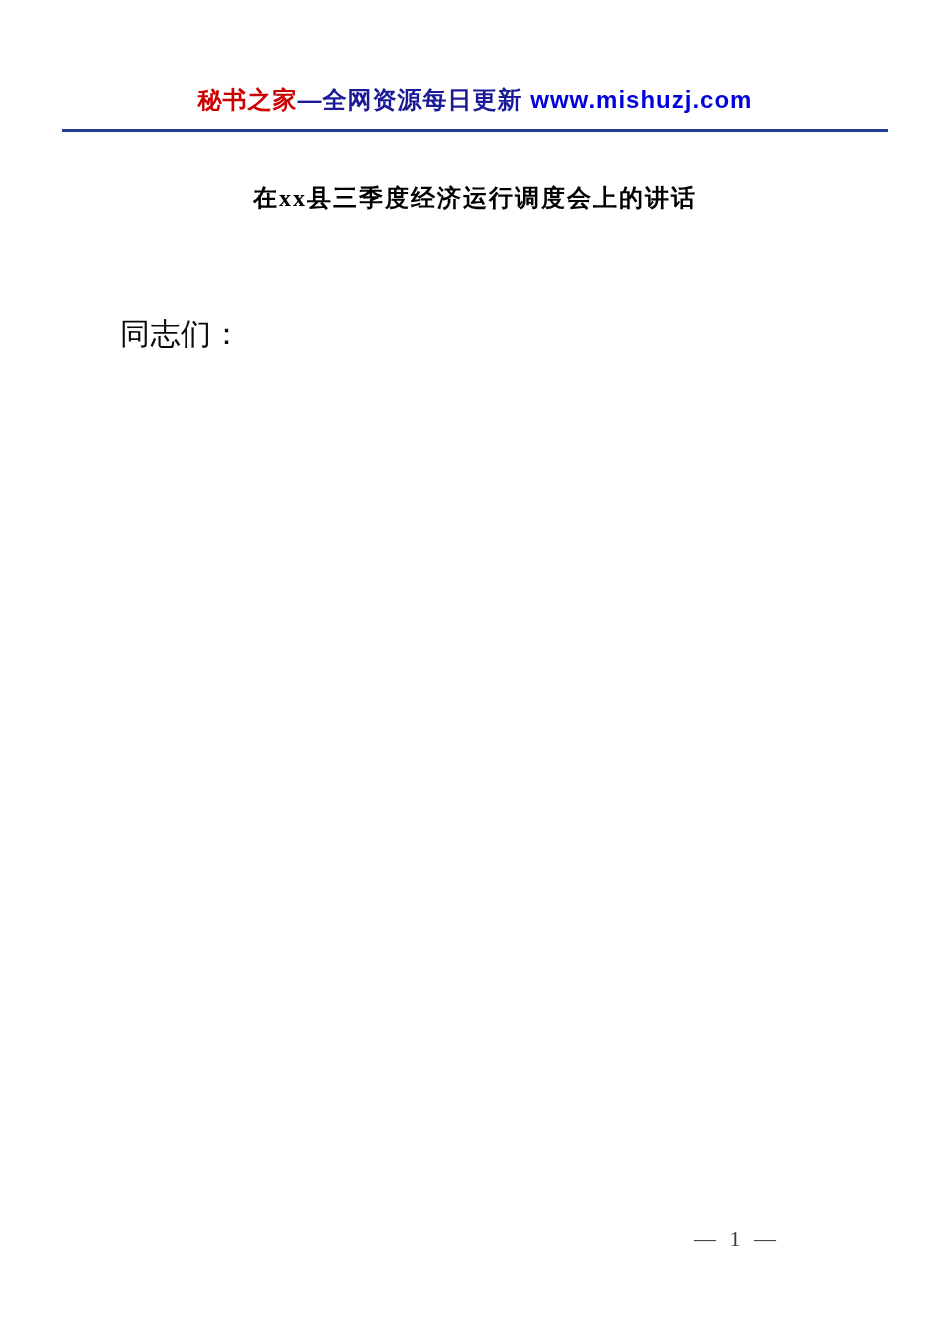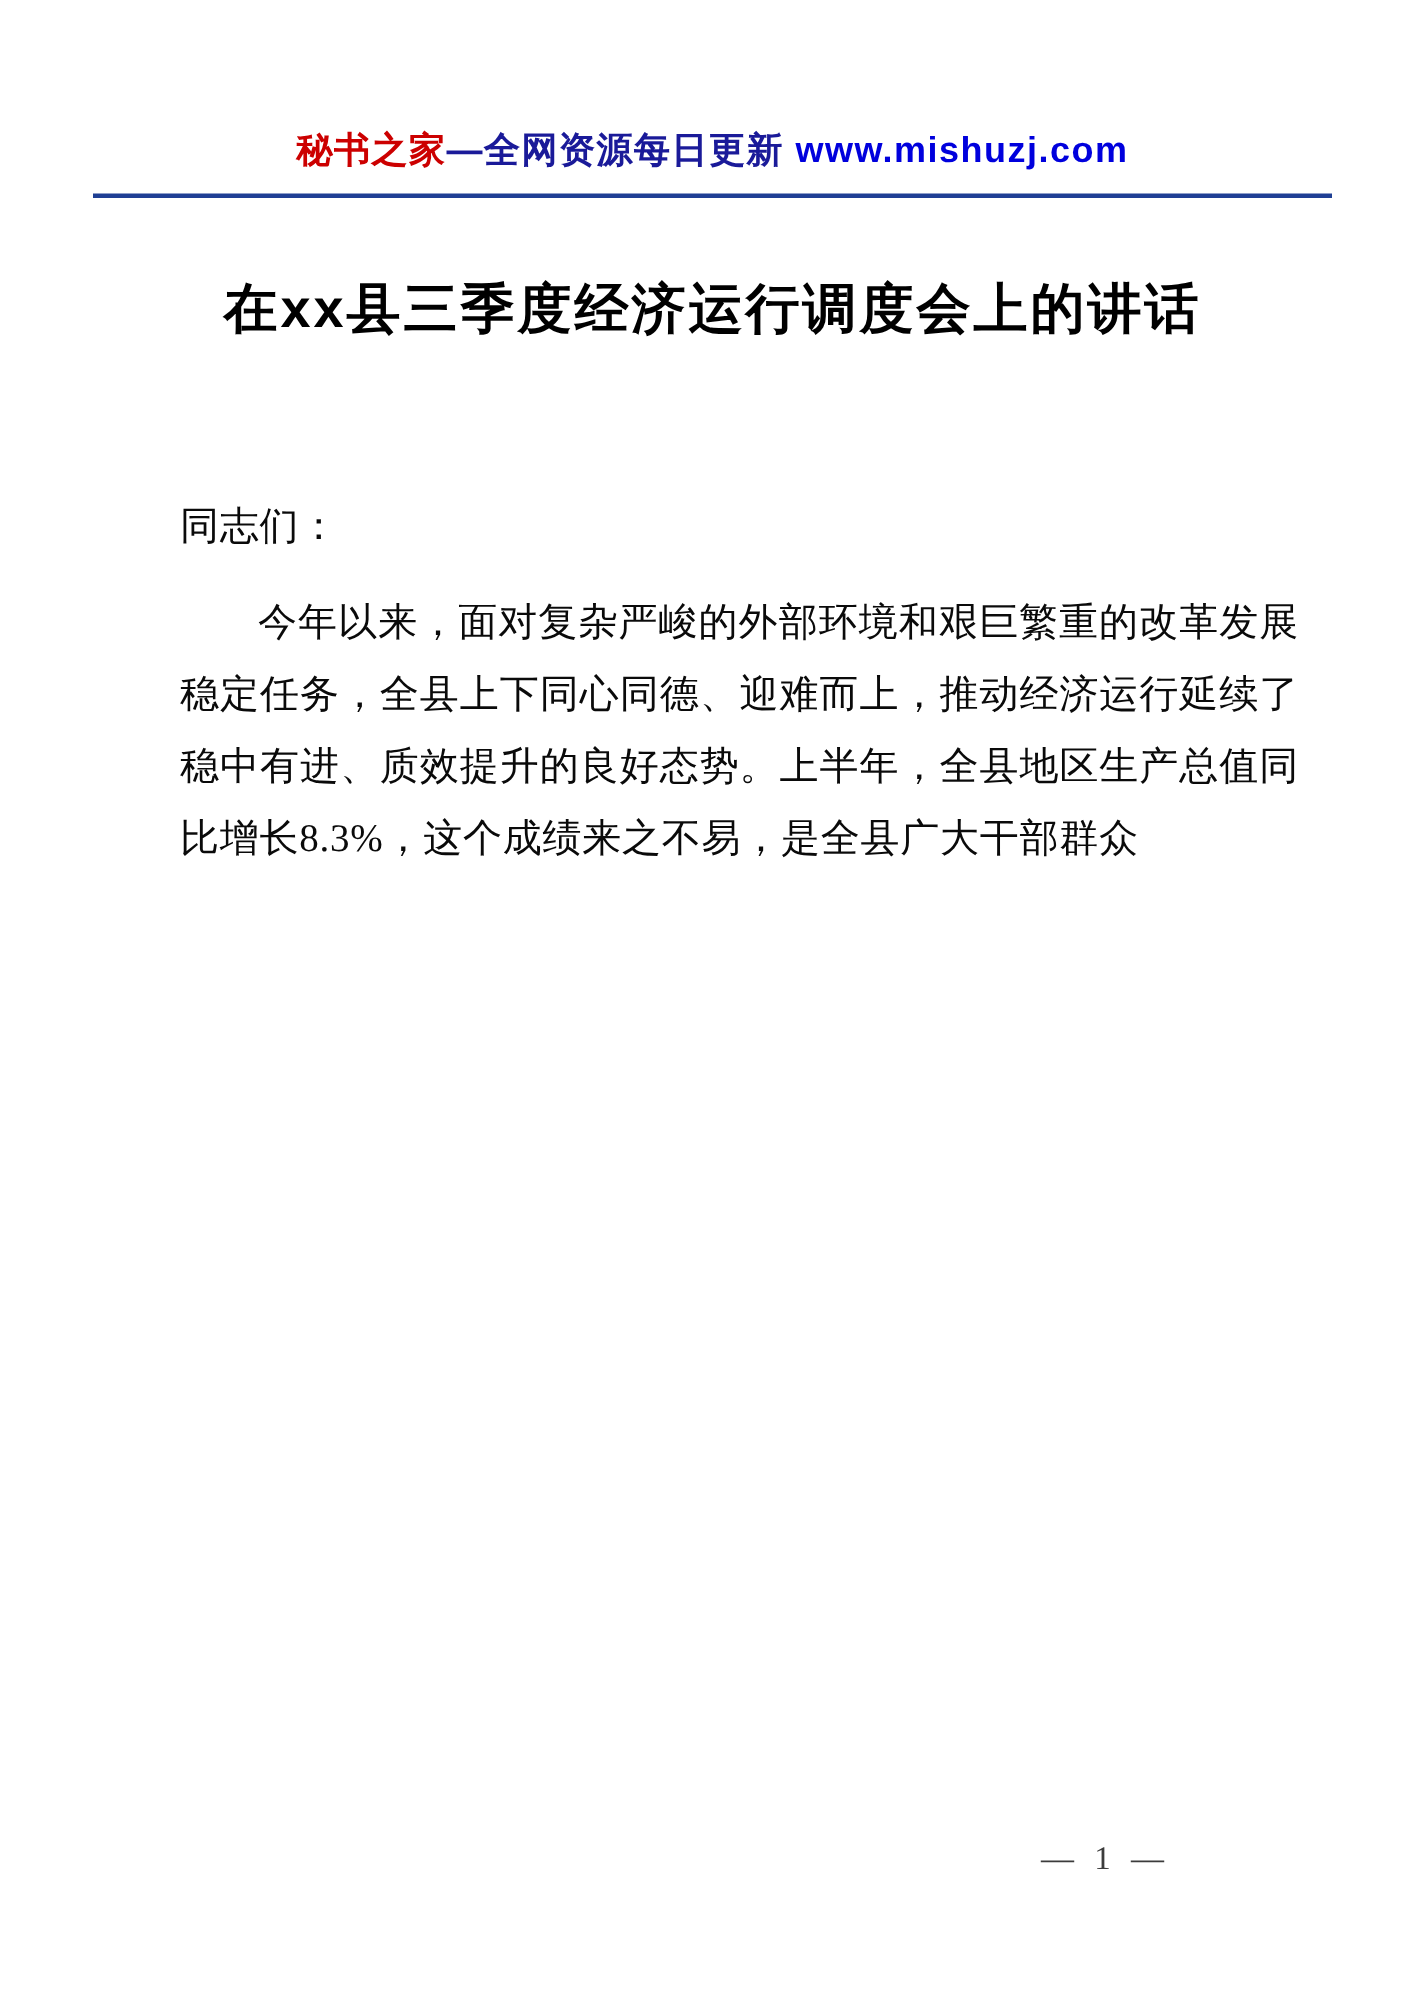--- a/index.html
+++ b/index.html
@@ -33,30 +33,30 @@
   .site-header .url     { color: #0000dd; text-decoration: none; cursor: pointer; }
   .header-rule {
     height: 3px;
     background: #1f3f94;
     margin: 13px 62px 0 62px;
   }
   
   .doc-title {
     margin: 50px 60px 0 60px;
     text-align: center;
-    font-family: Liberation Sans, sans-serif;
+    font-family: Liberation Serif, serif;
     font-weight: bold;
-    font-size: 36px;
+    font-size: 24px;
     letter-spacing: 2px;
     color: #000000;
   }
   
   .doc-body {
     margin: 96px 84px 0 120px;
-    font-size: 26px;
+    font-size: 30px;
     line-height: 48px;
     letter-spacing: 0.5px;
     text-align: justify;
     color: #0a0a0a;
   }
   .doc-body p {
     margin: 0 0 16px 0;
   }
   .salutation { text-indent: 0; }
   .para       { text-indent: 2em; }
@@ -88,21 +88,20 @@
   <div class="header-rule"></div>
 
   <h1 class="doc-title">在xx县三季度经济运行调度会上的讲话</h1>
 
   <div class="doc-body">
 
     <p class="salutation">同志们：</p>
 
 
 
-    <p class="para">今年以来，面对复杂严峻的外部环境和艰巨繁重的改革发展稳定任务，全县上下同心同德、迎难而上，推动经济运行延续了稳中有进、质效提升的良好态势。上半年，全县地区生产总值同比增长8.3%，这个成绩来之不易，是全县广大干部群众</p>
 
   </div>
 
   <div class="page-footer">
     <span>— 1 —</span>
   </div>
 
 </div>
 
 </body></html>

